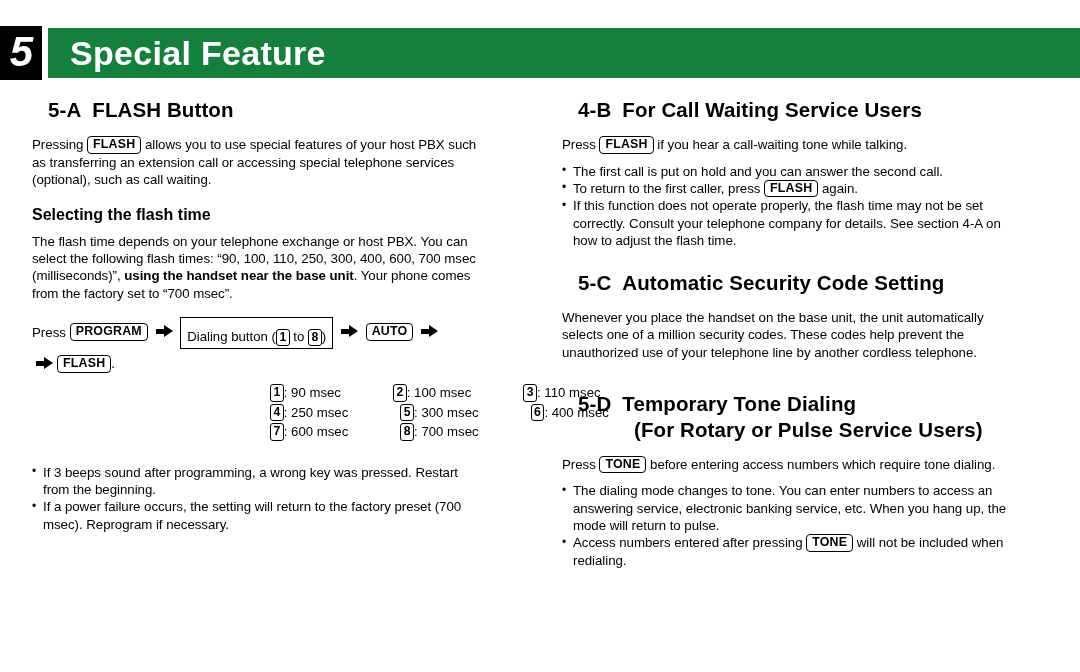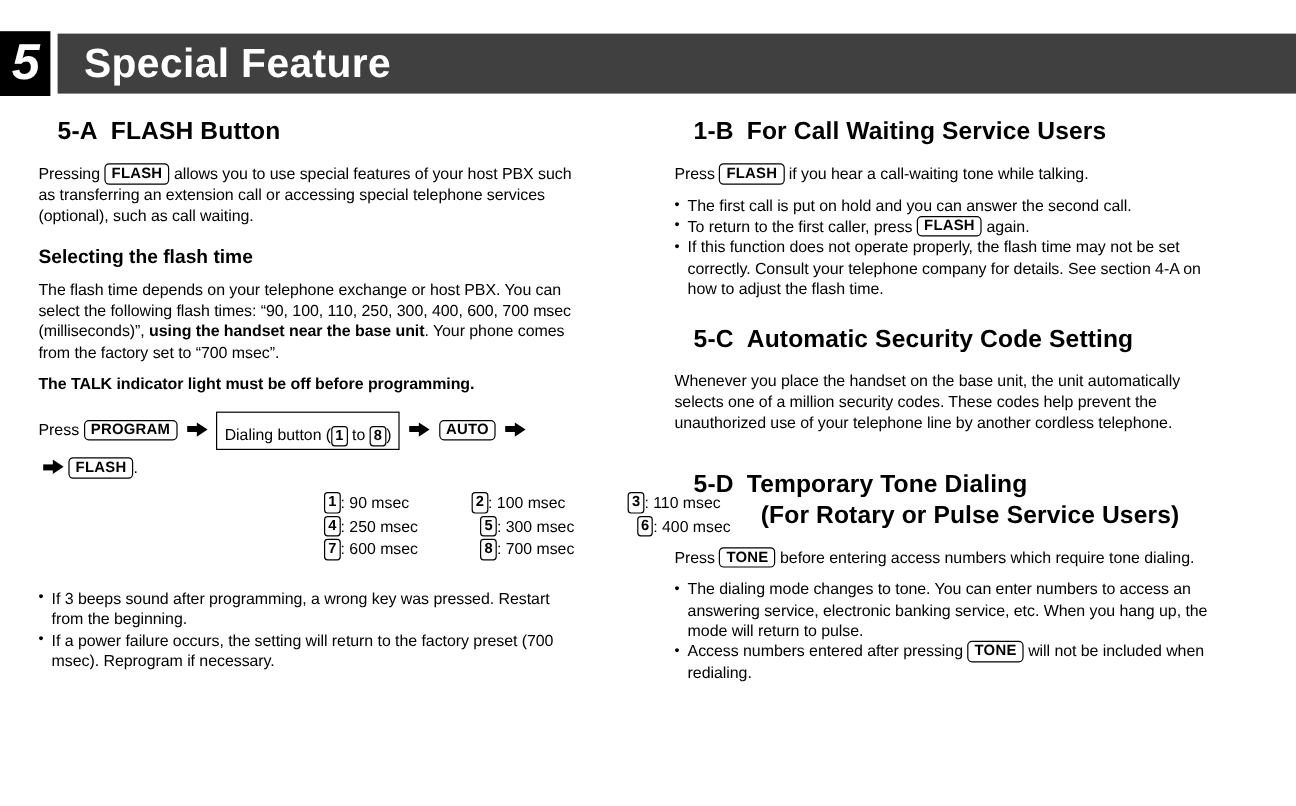--- a/index.html
+++ b/index.html
@@ -40,21 +40,21 @@
     line-height: 52px;
     text-align: center;
     letter-spacing: -1px;
   }
   .chapter-bar {
     position: absolute;
     left: 48px;
     top: 10px;
     width: 1032px;
     height: 50px;
-    background: #404040;
+    background: #15803d;
   }
   .chapter-title {
     position: absolute;
     left: 22px;
     top: 6px;
     color: #ffffff;
     font-size: 34px;
     font-weight: bold;
     letter-spacing: 0.3px;
     line-height: 38px;
@@ -225,21 +225,20 @@
     <h2 class="section-head">
       <span class="sec-id">5-A</span><span>FLASH Button</span>
     </h2>
 
     <p class="body"><span>Pressing </span><span class="key">FLASH</span><span> allows you to use special features of your host PBX such as transferring an extension call or accessing special telephone services (optional), such as call waiting.</span></p>
 
     <h3 class="sub-head">Selecting the flash time</h3>
 
     <p class="body"><span>The flash time depends on your telephone exchange or host PBX. You can select the following flash times: “90, 100, 110, 250, 300, 400, 600, 700 msec (milliseconds)”, </span><span class="strong">using the handset near the base unit</span><span>. Your phone comes from the factory set to “700 msec”.</span></p>
 
-    <p class="body strong">The TALK indicator light must be off before programming.</p>
 
     <div class="program-seq">
       <span>Press</span>
       <span class="key">PROGRAM</span>
       <span class="arrow"></span>
       <span class="box-plain"><span>Dialing button (</span><span class="key num">1</span><span> to </span><span class="key num">8</span><span>)</span></span>
       <span class="arrow"></span>
       <span class="key">AUTO</span>
       <span class="arrow"></span>
       <span class="line2"><span class="arrow"></span><span class="key">FLASH</span><span>.</span></span>
@@ -262,21 +261,21 @@
     <ul class="bullets">
       <li>If 3 beeps sound after programming, a wrong key was pressed. Restart from the beginning.</li>
       <li>If a power failure occurs, the setting will return to the factory preset (700 msec). Reprogram if necessary.</li>
     </ul>
 
   </div>
 
   <div class="col col-right">
 
     <h2 class="section-head">
-      <span class="sec-id">1-B</span><span>For Call Waiting Service Users</span>
+      <span class="sec-id">4-B</span><span>For Call Waiting Service Users</span>
     </h2>
 
     <p class="body"><span>Press </span><span class="key">FLASH</span><span> if you hear a call-waiting tone while talking.</span></p>
 
     <ul class="bullets">
       <li>The first call is put on hold and you can answer the second call.</li>
       <li><span>To return to the first caller, press </span><span class="key">FLASH</span><span> again.</span></li>
       <li>If this function does not operate properly, the flash time may not be set correctly. Consult your telephone company for details. See section 4-A on how to adjust the flash time.</li>
     </ul>
 

